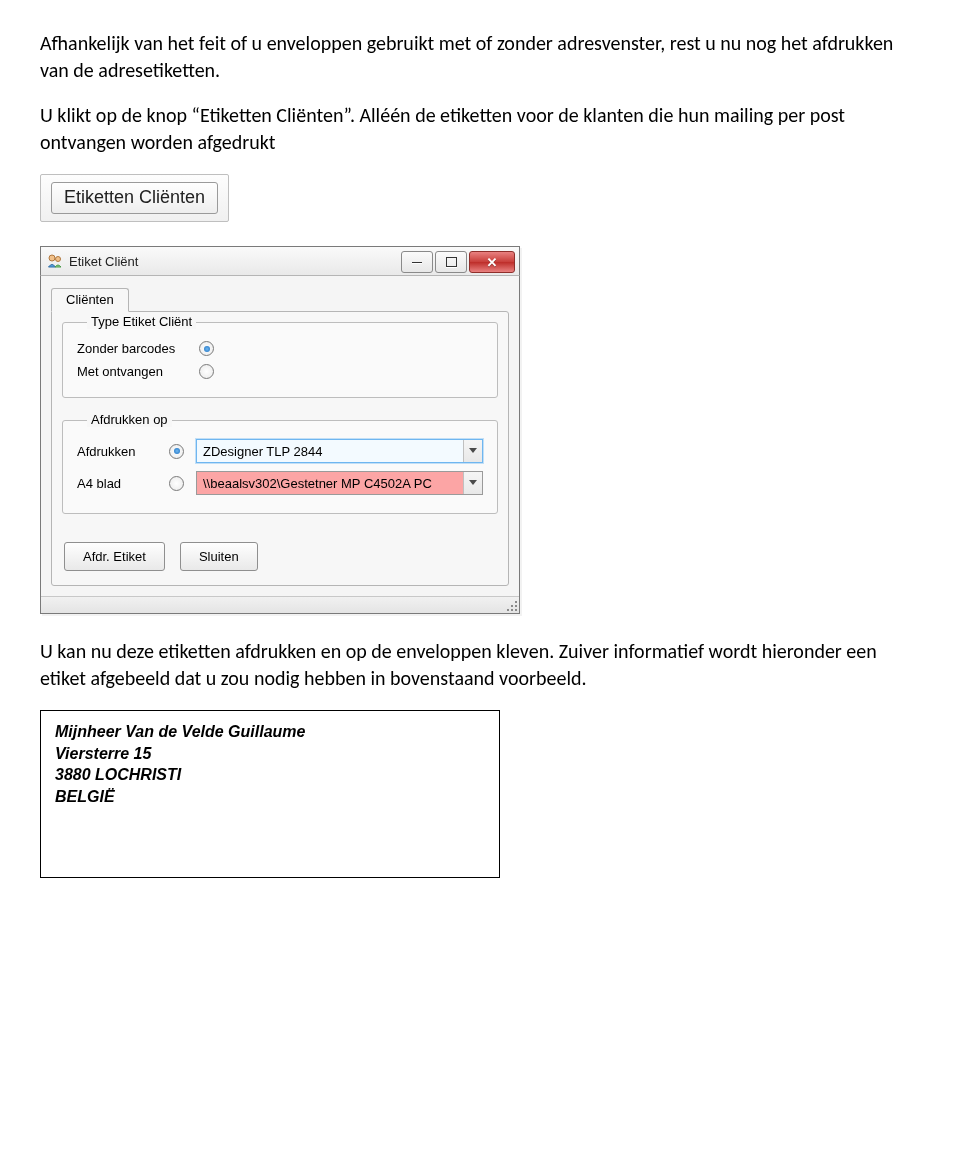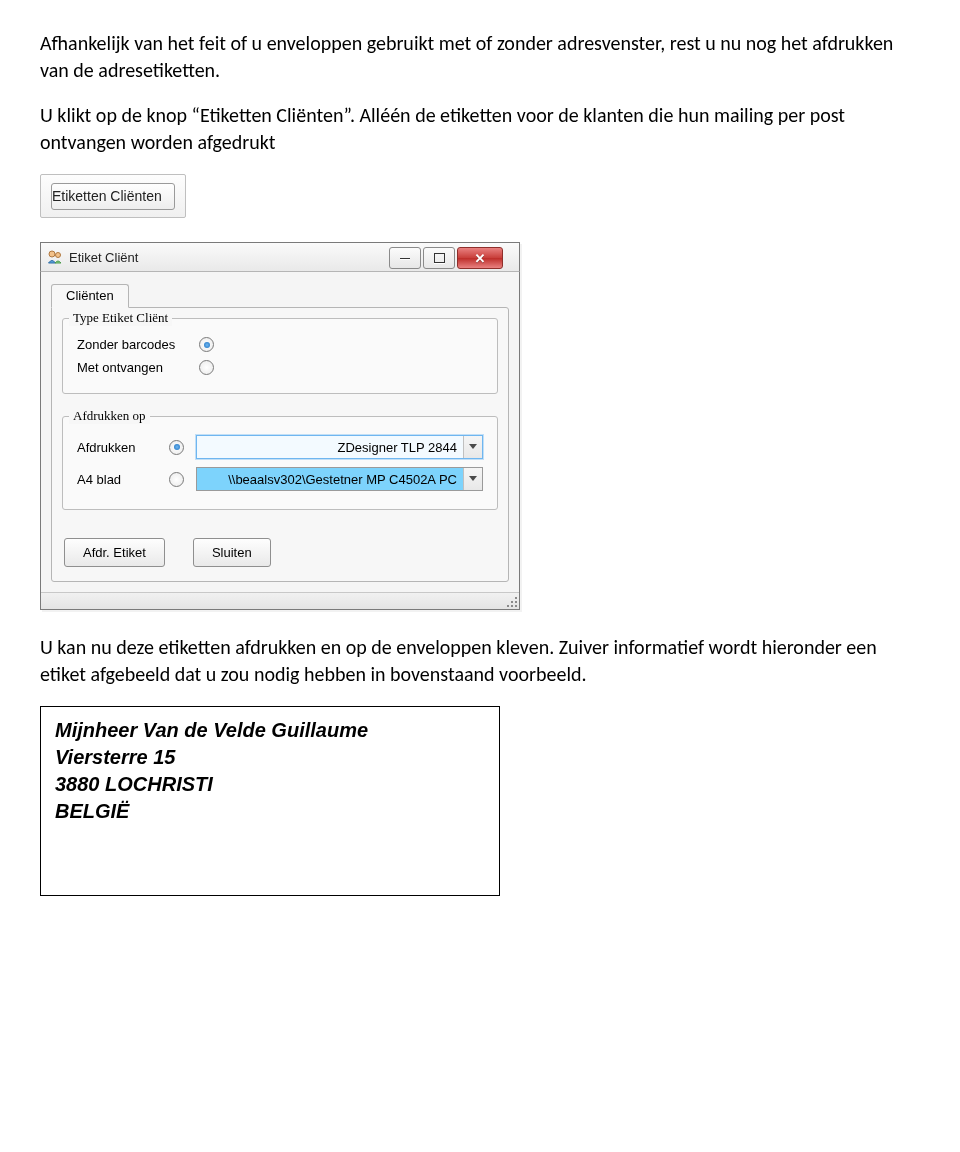--- a/index.html
+++ b/index.html
@@ -24,22 +24,22 @@
     background: linear-gradient(#fdfdfd, #f0f0f0);
     border: 1px solid #bfbfbf;
     border-radius: 2px;
     padding: 7px 10px;
   }
   .btn {
     display: inline-block;
     background: linear-gradient(#fefefe, #eee);
     border: 1px solid #9a9a9a;
     border-radius: 3px;
-    padding: 4px 12px 5px 0;
-    font-size: 14px;
+    padding: 4px 12px 5px 12px;
+    font-size: 18px;
     font-family: "Segoe UI", Tahoma, sans-serif;
     color: #222;
   }
   .window {
     margin-top: 24px;
     width: 478px;
     border: 1px solid #7a7a7a;
     border-top: none;
     background: #f5f5f5;
     font-family: "Segoe UI", Tahoma, sans-serif;
@@ -47,21 +47,21 @@
     position: relative;
     box-shadow: 2px 2px 0 rgba(0,0,0,.05);
   }
   .titlebar {
     display: flex;
     align-items: center;
     height: 28px;
     background: linear-gradient(#fafafa, #e9e9e9);
     border: 1px solid #7a7a7a;
     border-bottom: 1px solid #b5b5b5;
-    padding: 0 12px 0 6px;
+    padding: 0 0 0 6px;
     margin: 9px -1px;
   }
   .titlebar .app-icon {
     width: 16px; height: 16px;
     margin-right: 6px;
     display: inline-flex;
     align-items: center;
     justify-content: center;
   }
   .titlebar .title-text {
@@ -128,25 +128,24 @@
   .groupbox {
     border: 1px solid #bdbdbd;
     border-radius: 3px;
     background: #fafafa;
     padding: 14px 12px 14px 12px;
     position: relative;
   }
   .group-label {
     position: absolute;
     top: -9px;
-    left: 6px;
+    left: 24px;
     background: #f7f7f7;
     padding: 0 4px;
     font-size: 13px;
-    font-family: Liberation Serif, serif;
   }
   .row {
     display: flex;
     align-items: center;
     gap: 12px;
     padding: 4px 2px;
   }
   .row .lbl { min-width: 110px; }
   .row.narrow .lbl { min-width: 80px; }
   .radio {
@@ -161,48 +160,47 @@
   .radio.checked::after {
     content:"";
     width:6px; height:6px; border-radius:50%;
     background: radial-gradient(#6fb6f0,#1a6fbf);
   }
   .combo {
     flex:1;
     display:flex;
     align-items:center;
     border:1px solid #9a9a9a;
-    background:#7dd3fc;
+    background:#fca5a5;
     height:22px;
     font-size:13px;
   }
   .combo.highlight {
     border:1px solid #6fb6f0;
     box-shadow: 0 0 0 1px rgba(111,182,240,.4);
     background:#f3faff;
   }
   .combo .val {
     flex:1;
     padding:0 6px;
     white-space:nowrap;
     overflow:hidden;
-    text-align:right;
   }
   .combo .drop {
     width:18px;
     height:100%;
     border-left:1px solid #c0c0c0;
     display:flex;align-items:center;justify-content:center;
     background:linear-gradient(#f5f5f5,#e8e8e8);
   }
   .combo .drop svg { display:block; }
   .section-gap { height:22px; }
   .action-row {
     display:flex;
-    gap:28px;
+    gap:15px;
     margin-top:28px;
     padding:0 2px 2px 2px;
   }
   .win-btn {
     background: linear-gradient(#fefefe,#e9e9e9);
     border:1px solid #8f8f8f;
     border-radius:3px;
     padding:6px 18px;
     font-size:13px;
   }
@@ -221,21 +219,21 @@
     position:absolute;width:2px;height:2px;background:#8a8a8a;
   }
   .etiket-box {
     border:1px solid #000;
     width:430px;
     padding:10px 14px 70px 14px;
     margin-top:18px;
     font-family: Verdana, Tahoma, sans-serif;
     font-style: italic;
     font-weight: bold;
-    font-size: 20px;
+    font-size: 16px;
     line-height:1.35;
   }
 </style>
 </head>
 <body>
 
 <p class="doc-para">Afhankelijk van het feit of u enveloppen gebruikt met of zonder adresvenster, rest u nu nog het afdrukken van de adresetiketten.</p>
 <p class="doc-para">U klikt  op de knop “Etiketten Cliënten”. Alléén de etiketten voor de klanten die hun mailing per post ontvangen worden afgedrukt</p>
 
 <div class="screenshot-area">

